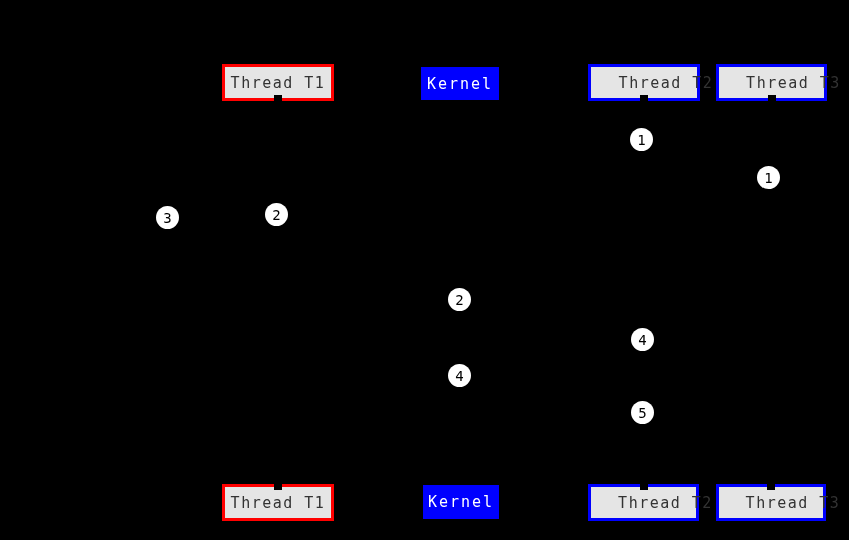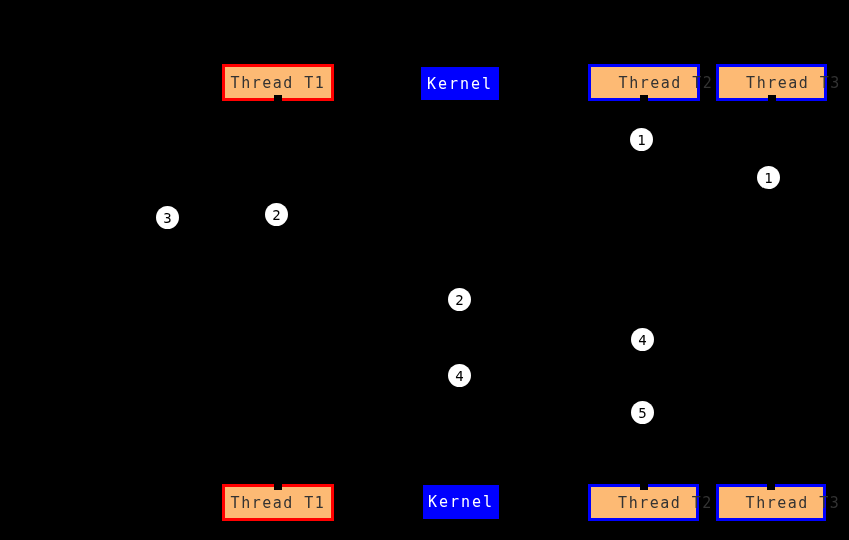--- a/index.html
+++ b/index.html
@@ -12,21 +12,21 @@
   .canvas {
     position: relative;
     width: 849px; height: 540px;
     background: #000000;
     overflow: hidden;
   }
   .node {
     position: absolute;
     display: flex; align-items: center; justify-content: center;
   }
-  .node.outline { background: #fdba74; border: 3px solid #000; }
+  .node.outline { background: #e5e5e5; border: 3px solid #000; }
   .node.red  { border-color: #ff0000; }
   .node.blue { border-color: #0000ff; padding-left: 44px; }
   .node.fill-blue { background: #0000ff; border: 2px solid #0000ff; }
   .node-label {
     font-size: 15px;
     letter-spacing: 1.5px;
     color: #333333;
     white-space: nowrap;
   }
   .fill-blue .node-label { color: #ffffff; letter-spacing: 2px; }

